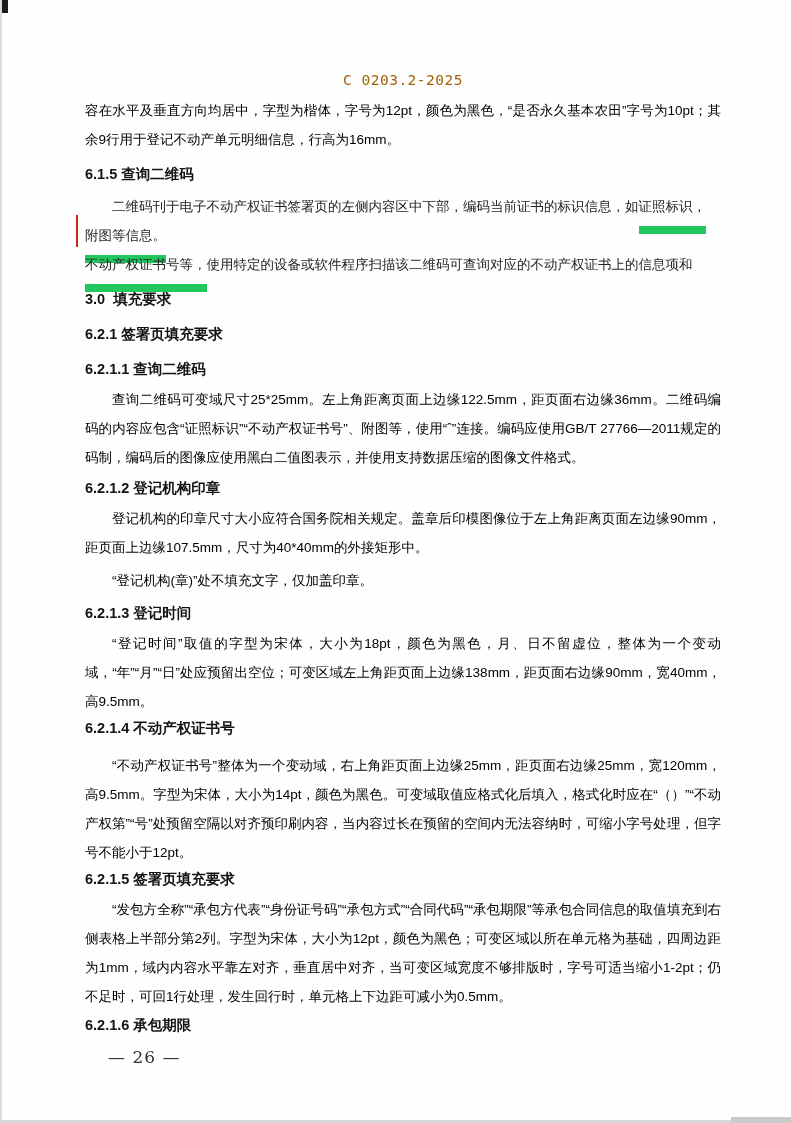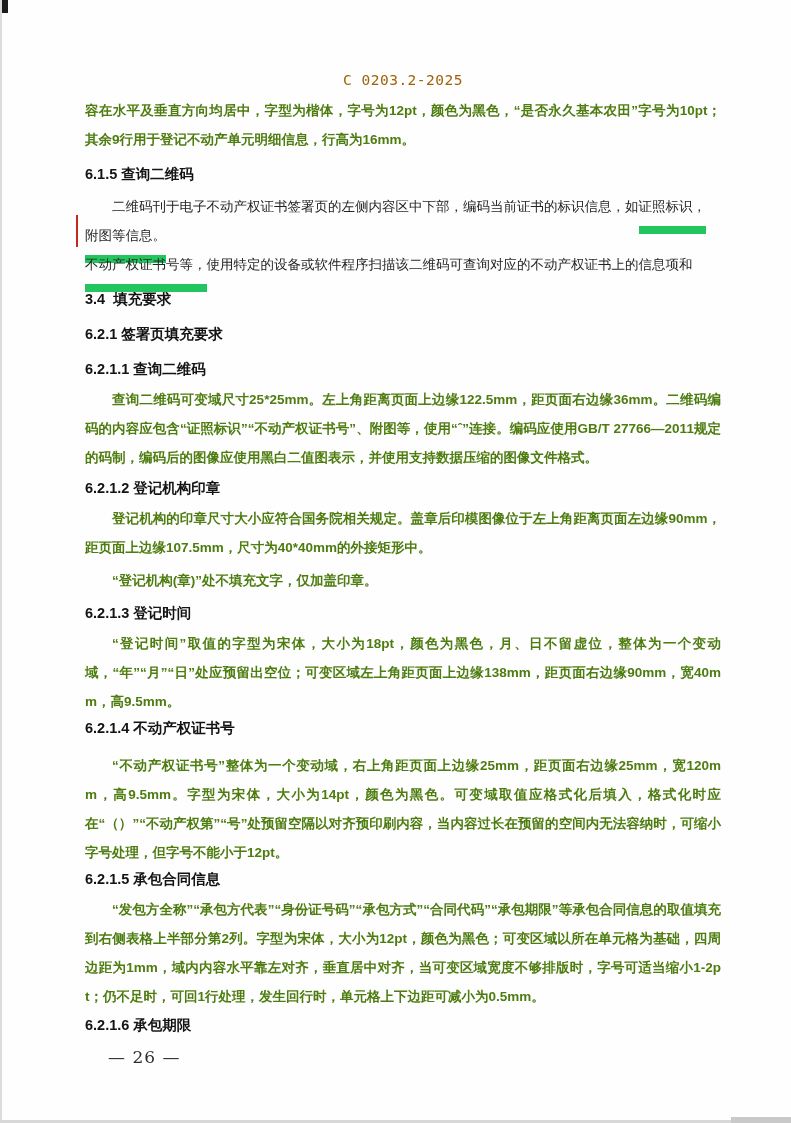--- a/index.html
+++ b/index.html
@@ -42,22 +42,21 @@
     font-size:14.5px;
     letter-spacing:0.5px;
     color:#a16207;
     height:20px;line-height:20px;
   }
   .para{
     font-size:13.5px;
     line-height:29px;
     text-align:justify;
     word-break:break-all;
-    color:#4d7c0f;
-    font-weight:bold;
+    color:#000000;
   }
   .para.indent{ text-indent:2em; }
   .heading{
     font-size:14.5px;
     font-weight:bold;
     color:#131313;
     height:20px;line-height:20px;
     white-space:pre-wrap;
   }
   .p-intro{ margin-top:6px; }
@@ -115,38 +114,38 @@
     <div class="para p-intro">容在水平及垂直方向均居中，字型为楷体，字号为12pt，颜色为黑色，“是否永久基本农田”字号为10pt；其余9行用于登记不动产单元明细信息，行高为16mm。</div>
 
     <div class="heading h-615">6.1.5 查询二维码</div>
 
     <div class="p-615">
       <div class="pline first"><span>二维码刊于电子不动产权证书签署页的左侧内容区中下部，编码当前证书的标识信息，如</span><span class="u-red">证照标识，</span></div>
       <div class="pline"><span class="vline-red"></span><span class="u-red">附图等信息。</span></div>
       <div class="pline"><span class="u-red">不动产权证书号等，</span><span>使用特定的设备或软件程序扫描该二维码可查询对应的不动产权证书上的信息项和</span></div>
     </div>
 
-    <div class="heading h-62">3.4  填充要求</div>
+    <div class="heading h-62">3.0  填充要求</div>
 
     <div class="heading h-621">6.2.1 签署页填充要求</div>
 
     <div class="heading h-6211">6.2.1.1 查询二维码</div>
     <div class="para indent p-6211">查询二维码可变域尺寸25*25mm。左上角距离页面上边缘122.5mm，距页面右边缘36mm。二维码编码的内容应包含“证照标识”“不动产权证书号”、附图等，使用“ˆ”连接。编码应使用GB/T 27766—2011规定的码制，编码后的图像应使用黑白二值图表示，并使用支持数据压缩的图像文件格式。</div>
 
     <div class="heading h-6212">6.2.1.2 登记机构印章</div>
     <div class="para indent p-6212a">登记机构的印章尺寸大小应符合国务院相关规定。盖章后印模图像位于左上角距离页面左边缘90mm，距页面上边缘107.5mm，尺寸为40*40mm的外接矩形中。</div>
     <div class="para indent p-6212b">“登记机构(章)”处不填充文字，仅加盖印章。</div>
 
     <div class="heading h-6213">6.2.1.3 登记时间</div>
     <div class="para indent p-6213">“登记时间”取值的字型为宋体，大小为18pt，颜色为黑色，月、日不留虚位，整体为一个变动域，“年”“月”“日”处应预留出空位；可变区域左上角距页面上边缘138mm，距页面右边缘90mm，宽40mm，高9.5mm。</div>
 
     <div class="heading h-6214">6.2.1.4 不动产权证书号</div>
     <div class="para indent p-6214">“不动产权证书号”整体为一个变动域，右上角距页面上边缘25mm，距页面右边缘25mm，宽120mm，高9.5mm。字型为宋体，大小为14pt，颜色为黑色。可变域取值应格式化后填入，格式化时应在“（）”“不动产权第”“号”处预留空隔以对齐预印刷内容，当内容过长在预留的空间内无法容纳时，可缩小字号处理，但字号不能小于12pt。</div>
 
-    <div class="heading h-6215">6.2.1.5 承包合同信息</div>
+    <div class="heading h-6215">6.2.1.5 签署页填充要求</div>
     <div class="para indent p-6215">“发包方全称”“承包方代表”“身份证号码”“承包方式”“合同代码”“承包期限”等承包合同信息的取值填充到右侧表格上半部分第2列。字型为宋体，大小为12pt，颜色为黑色；可变区域以所在单元格为基础，四周边距为1mm，域内内容水平靠左对齐，垂直居中对齐，当可变区域宽度不够排版时，字号可适当缩小1-2pt；仍不足时，可回1行处理，发生回行时，单元格上下边距可减小为0.5mm。</div>
 
     <div class="heading h-6216">6.2.1.6 承包期限</div>
 
     <div class="footer">— 26 —</div>
 
   </div>
 </div>
 
 </body></html>

